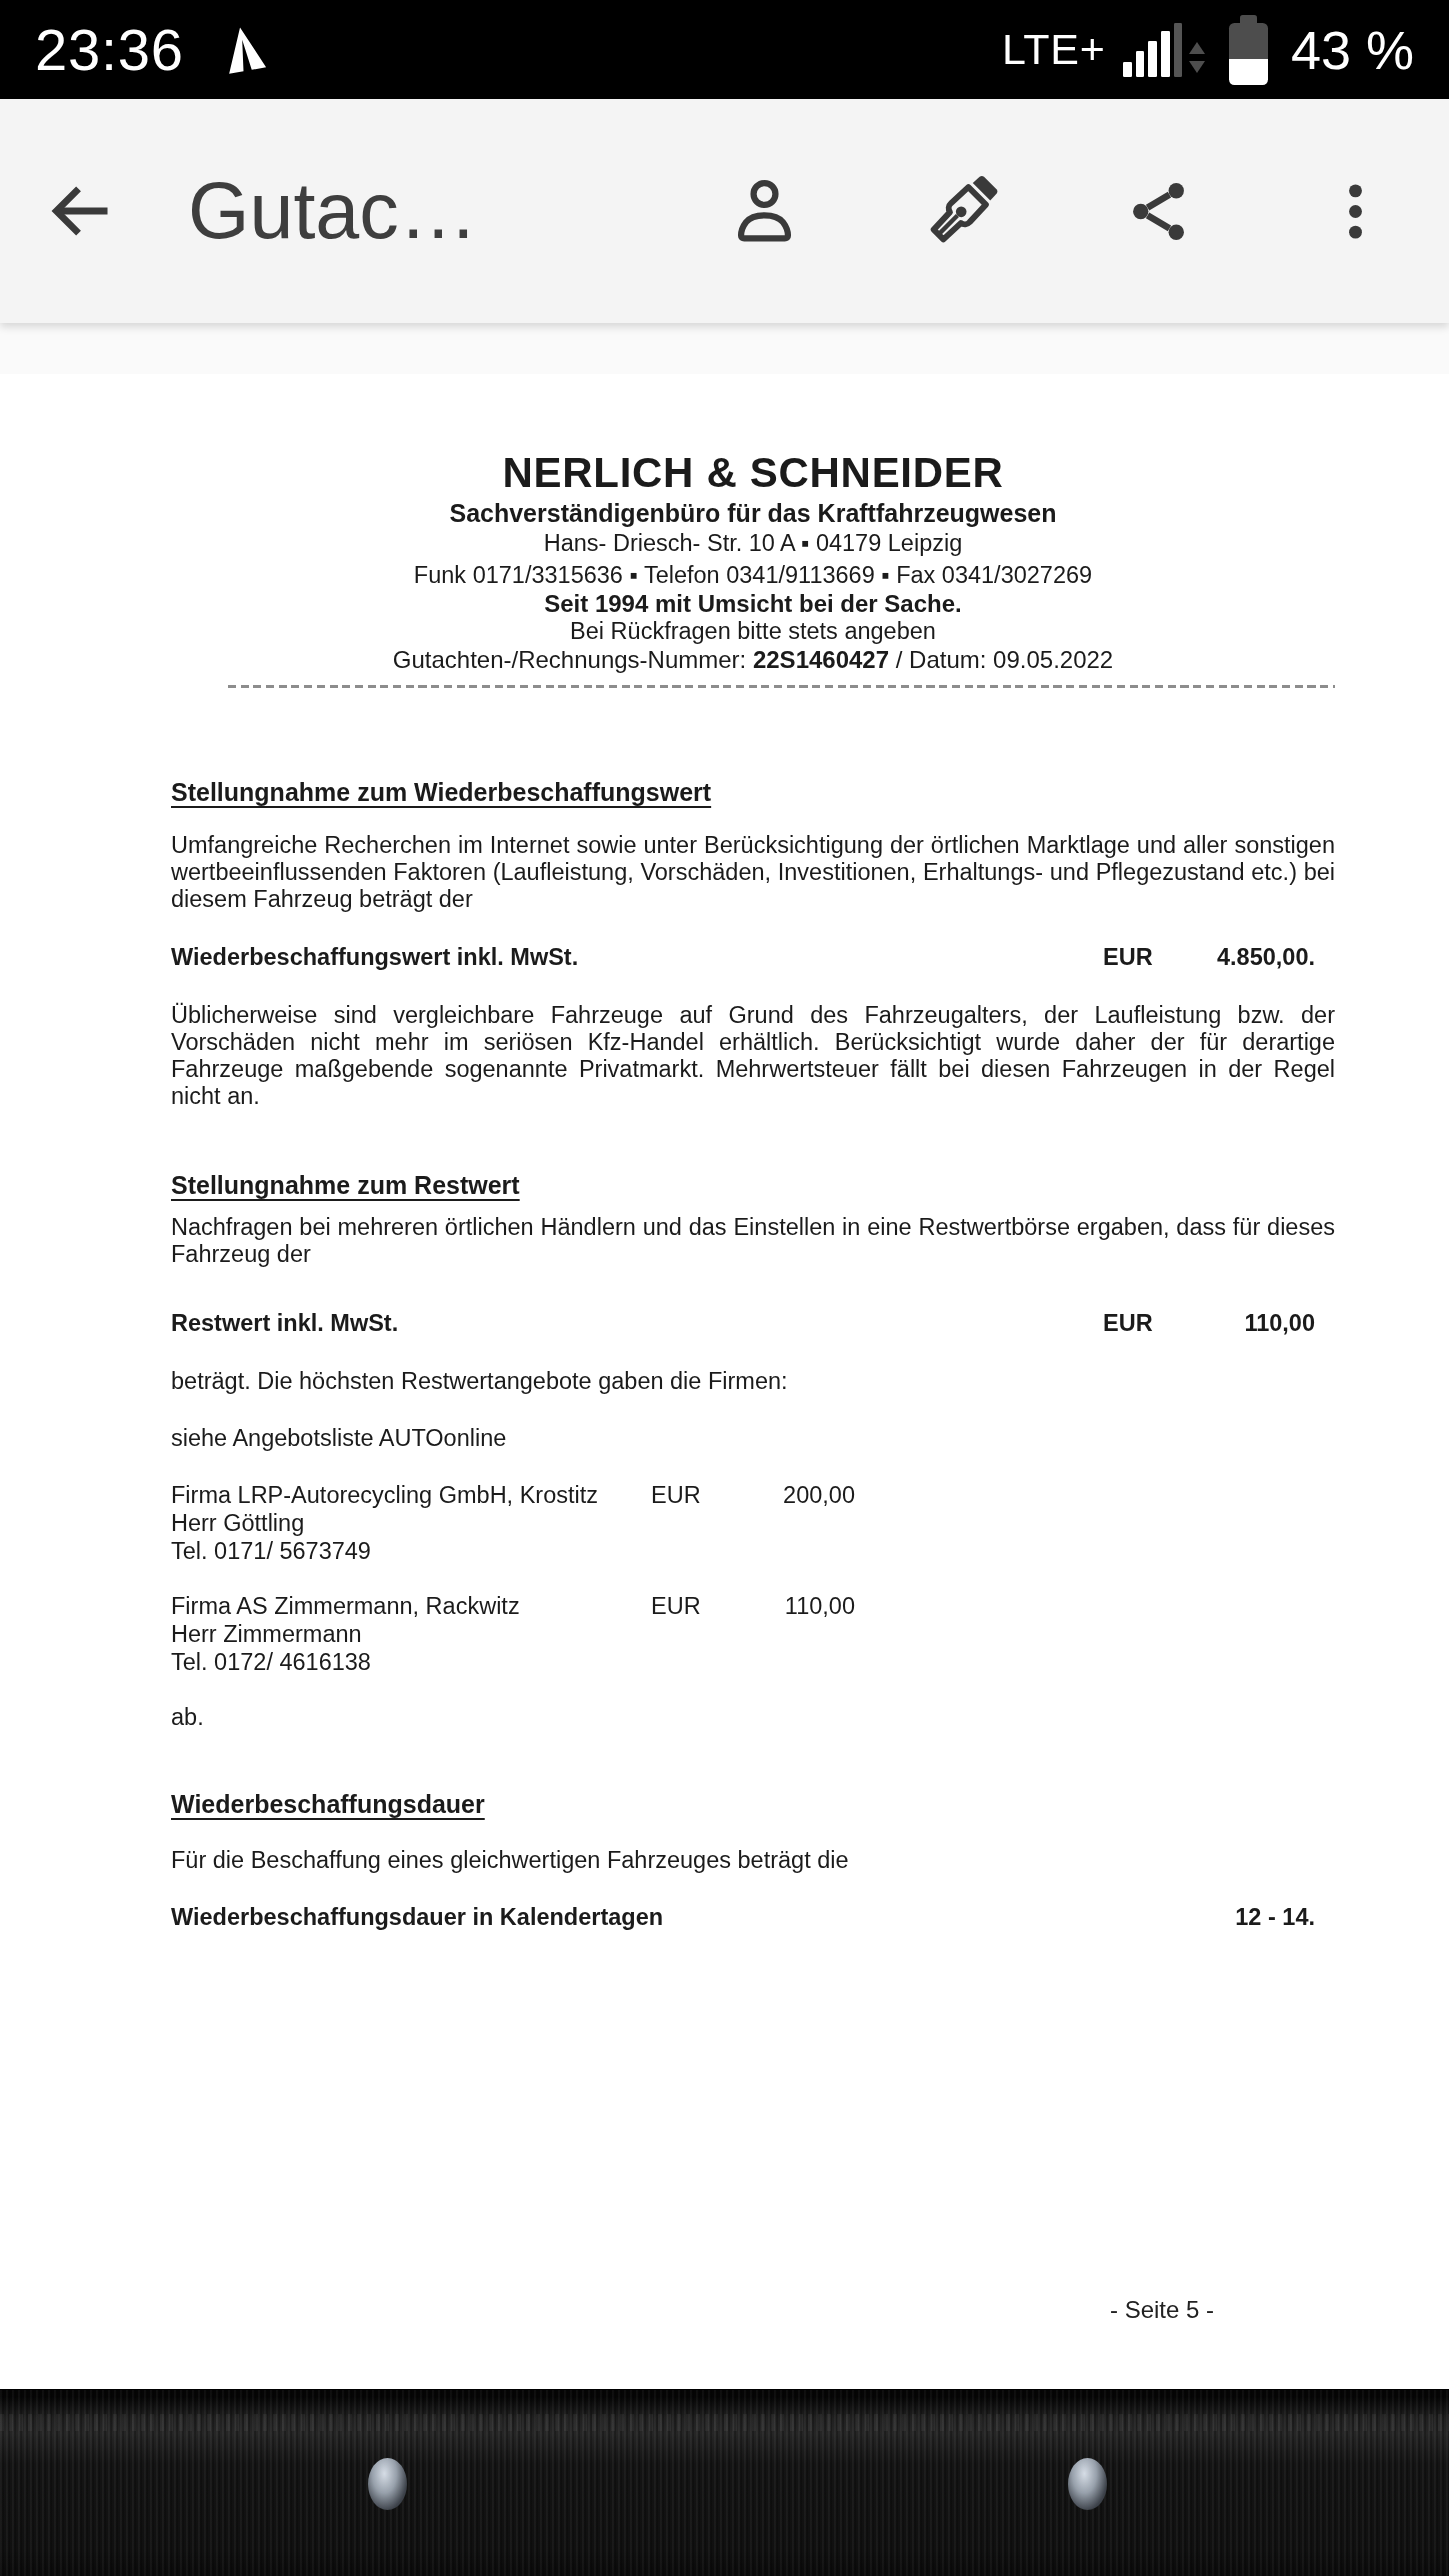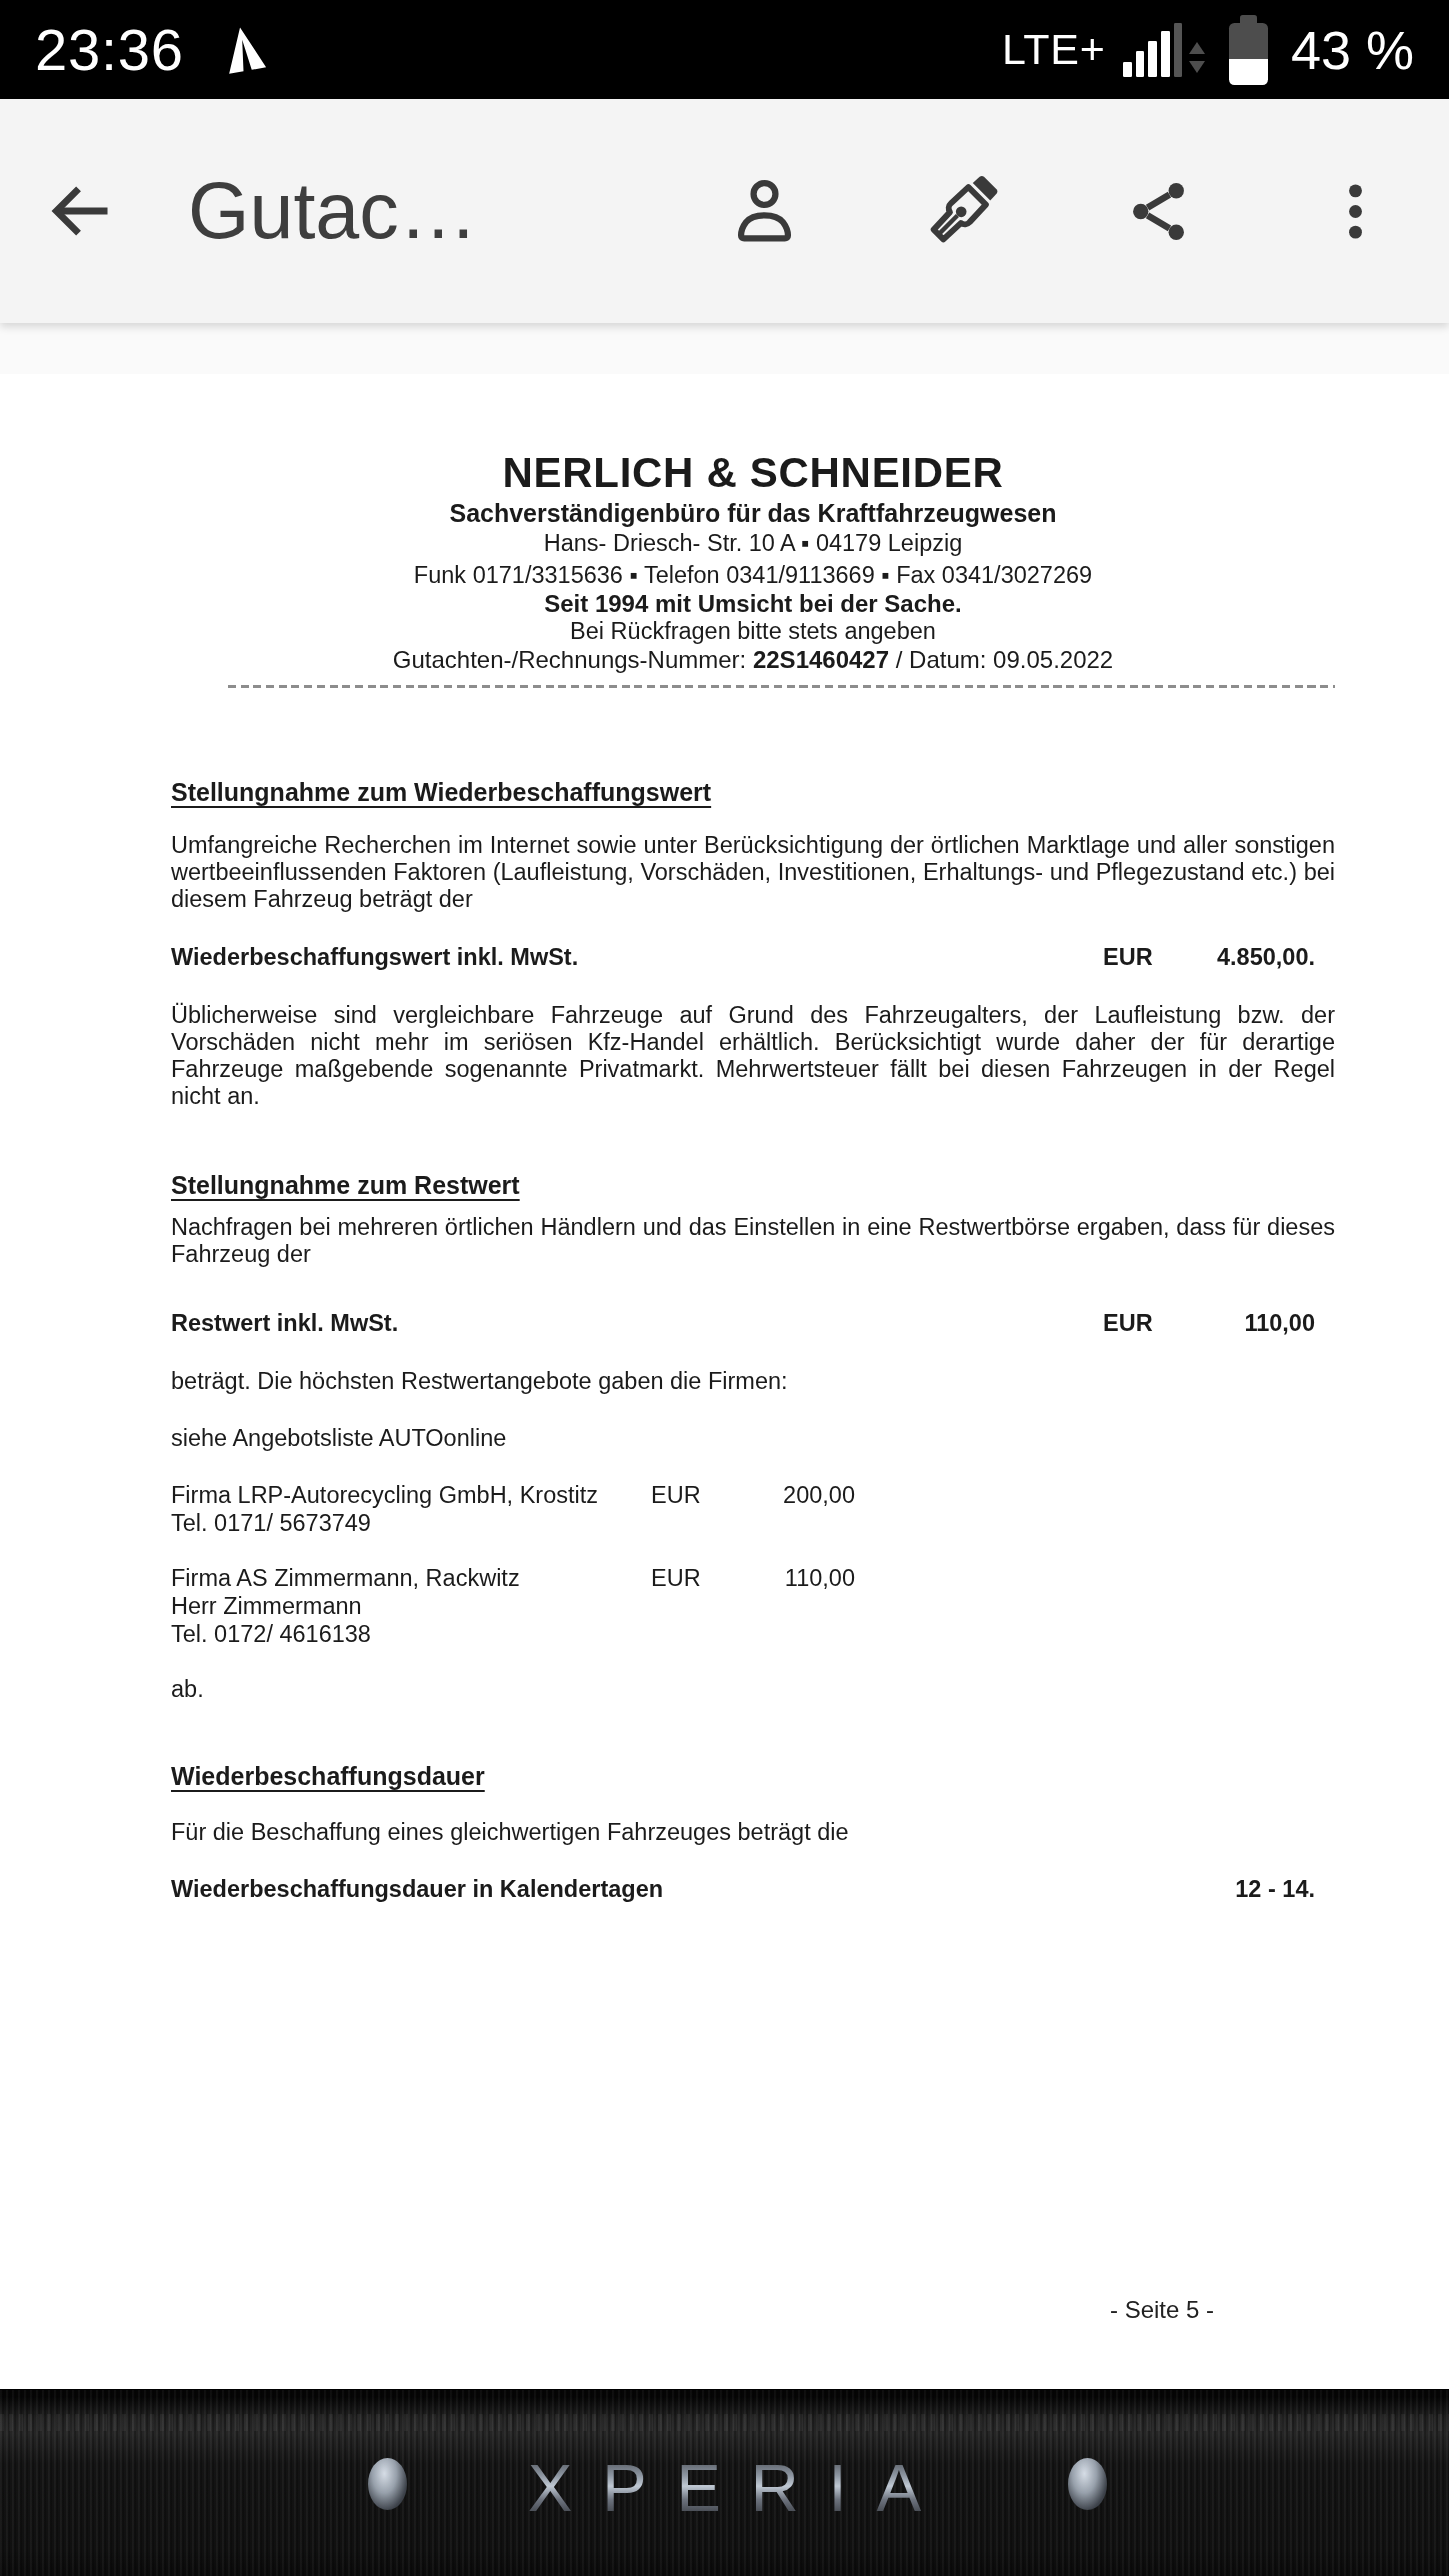--- a/index.html
+++ b/index.html
@@ -195,20 +195,21 @@
   </div>
   <div class="p4">beträgt. Die höchsten Restwertangebote gaben die Firmen:</div>
   <div class="p5">siehe Angebotsliste AUTOonline</div>
 
   <div class="offer offer1">
     <div>
       <span>Firma LRP-Autorecycling GmbH, Krostitz</span>
       <span class="eur">EUR</span>
       <span class="amt">200,00</span>
     </div>
+    <div>Herr Göttling</div>
     <div>Tel. 0171/ 5673749</div>
   </div>
 
   <div class="offer offer2">
     <div>
       <span>Firma AS Zimmermann, Rackwitz</span>
       <span class="eur">EUR</span>
       <span class="amt">110,00</span>
     </div>
     <div>Herr Zimmermann</div>
@@ -224,15 +225,14 @@
     <span class="amt">12 - 14.</span>
   </div>
 
   <div class="page-number">- Seite 5 -</div>
 </div>
 
 <div class="bezel">
   <div class="bezel-seam"></div>
   <div class="nub nub-left"></div>
   <div class="nub nub-right"></div>
-  <div class="brand">XPERIA</div>
 </div>
 
 
 </body></html>

